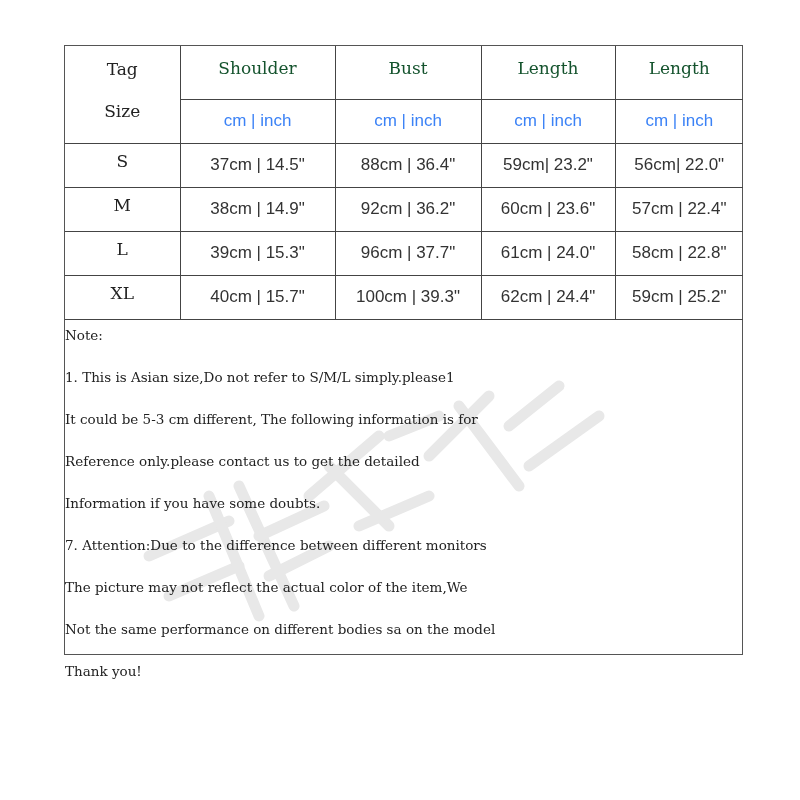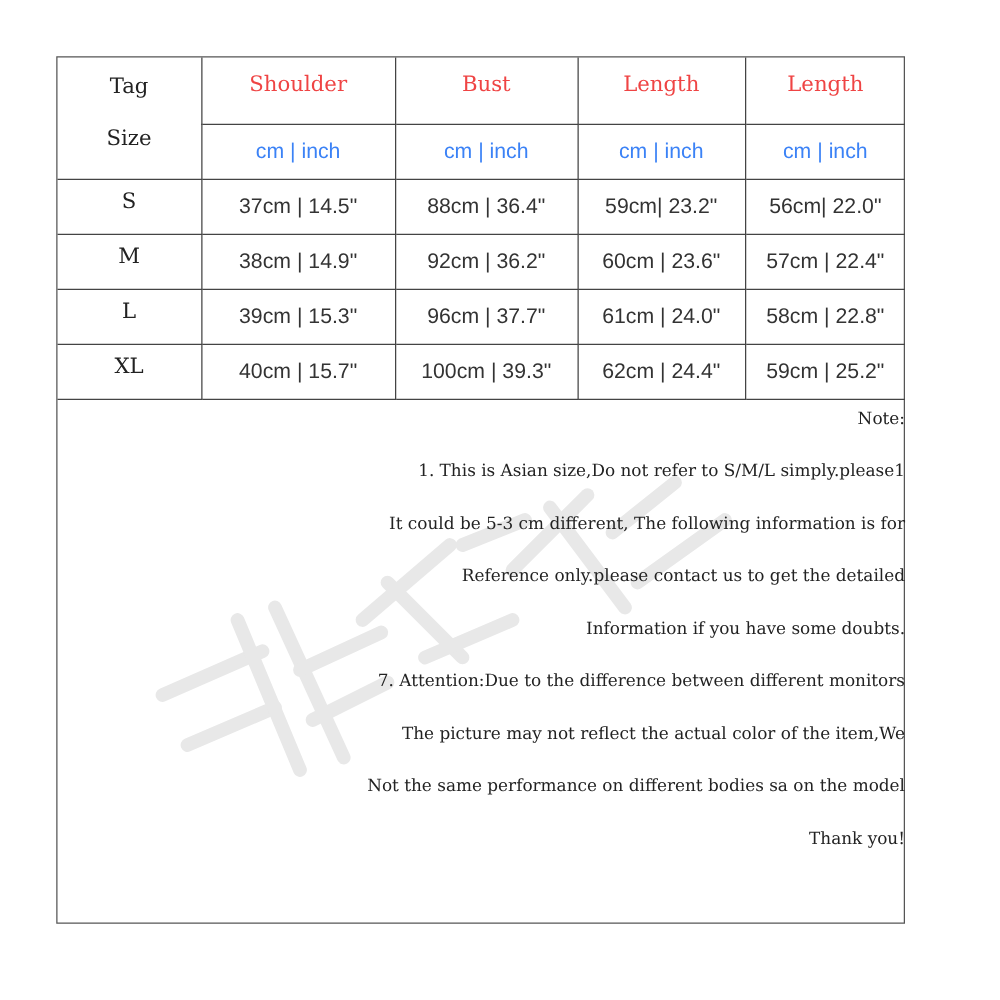--- a/index.html
+++ b/index.html
@@ -10,24 +10,24 @@
   body {
     width: 800px;
     height: 800px;
     position: relative;
     overflow: hidden;
     font-family: "DejaVu Serif", serif;
     color: #1a1a1a;
   }
   .sheet {
     position: absolute;
-    left: 45px;
+    left: 64px;
     top: 45px;
     width: 679px;
-    height: 694px;
+    height: 610px;
     border: 1.5px solid #555;
     box-sizing: border-box;
   }
   table.size-table {
     position: absolute;
     left: 0;
     top: 0;
     width: 678px;
     border-collapse: collapse;
     table-layout: fixed;
@@ -37,21 +37,21 @@
     text-align: center;
     vertical-align: middle;
     padding: 0;
   }
   table.size-table tr:first-child td { border-top: none; }
   table.size-table td:first-child { border-left: none; }
   table.size-table td:last-child { border-right: none; }
   .hdr {
     font-family: "DejaVu Serif", serif;
     font-size: 17px;
-    color: #ef4444;
+    color: #14532d;
     height: 53px;
     vertical-align: top !important;
     padding-top: 12px !important;
     box-sizing: border-box;
   }
   .tagsize {
     font-family: "DejaVu Serif", serif;
     font-size: 17px;
     color: #222;
     line-height: 42px;
@@ -77,21 +77,21 @@
     font-family: "Liberation Sans", sans-serif;
     font-size: 17px;
     height: 43px;
     color: #333;
   }
   .notes {
     position: absolute;
     left: 0;
     top: 268px;
     width: 678px;
-    text-align: right;
+    text-align: left;
     font-family: "DejaVu Serif", serif;
     font-size: 13.5px;
     color: #222;
   }
   .notes .line {
     height: 42px;
     line-height: 42px;
     white-space: nowrap;
     position: relative;
     z-index: 2;

